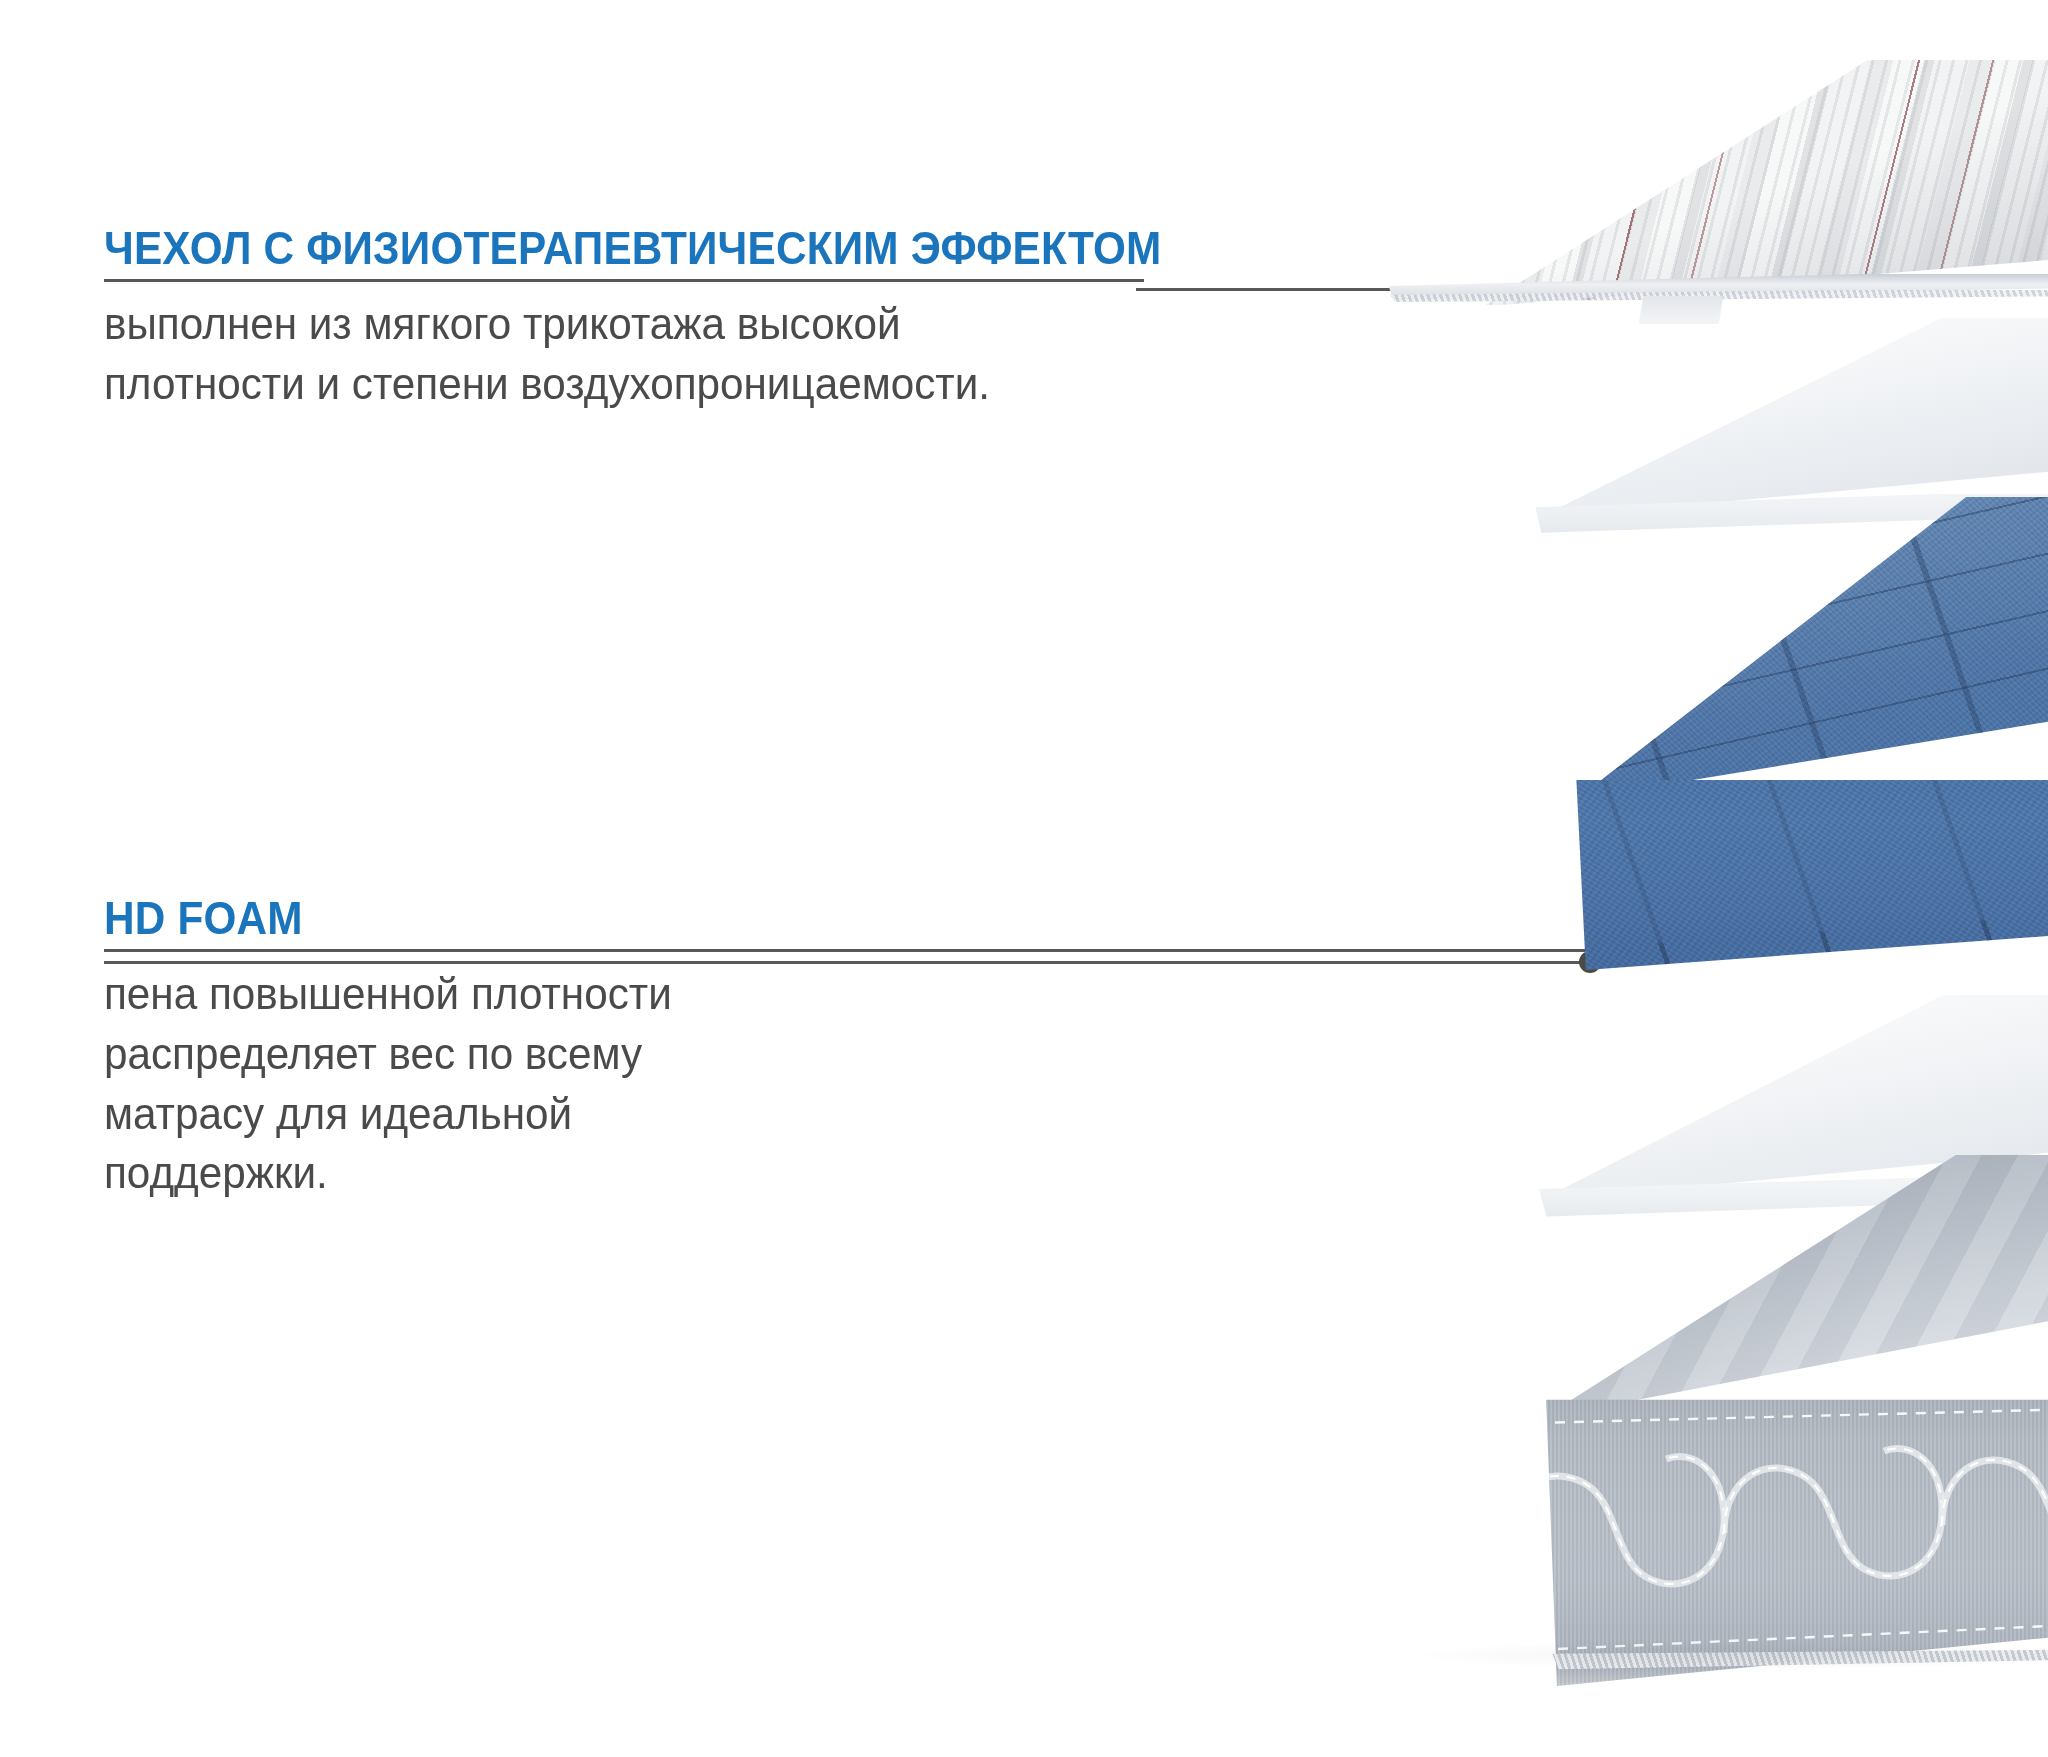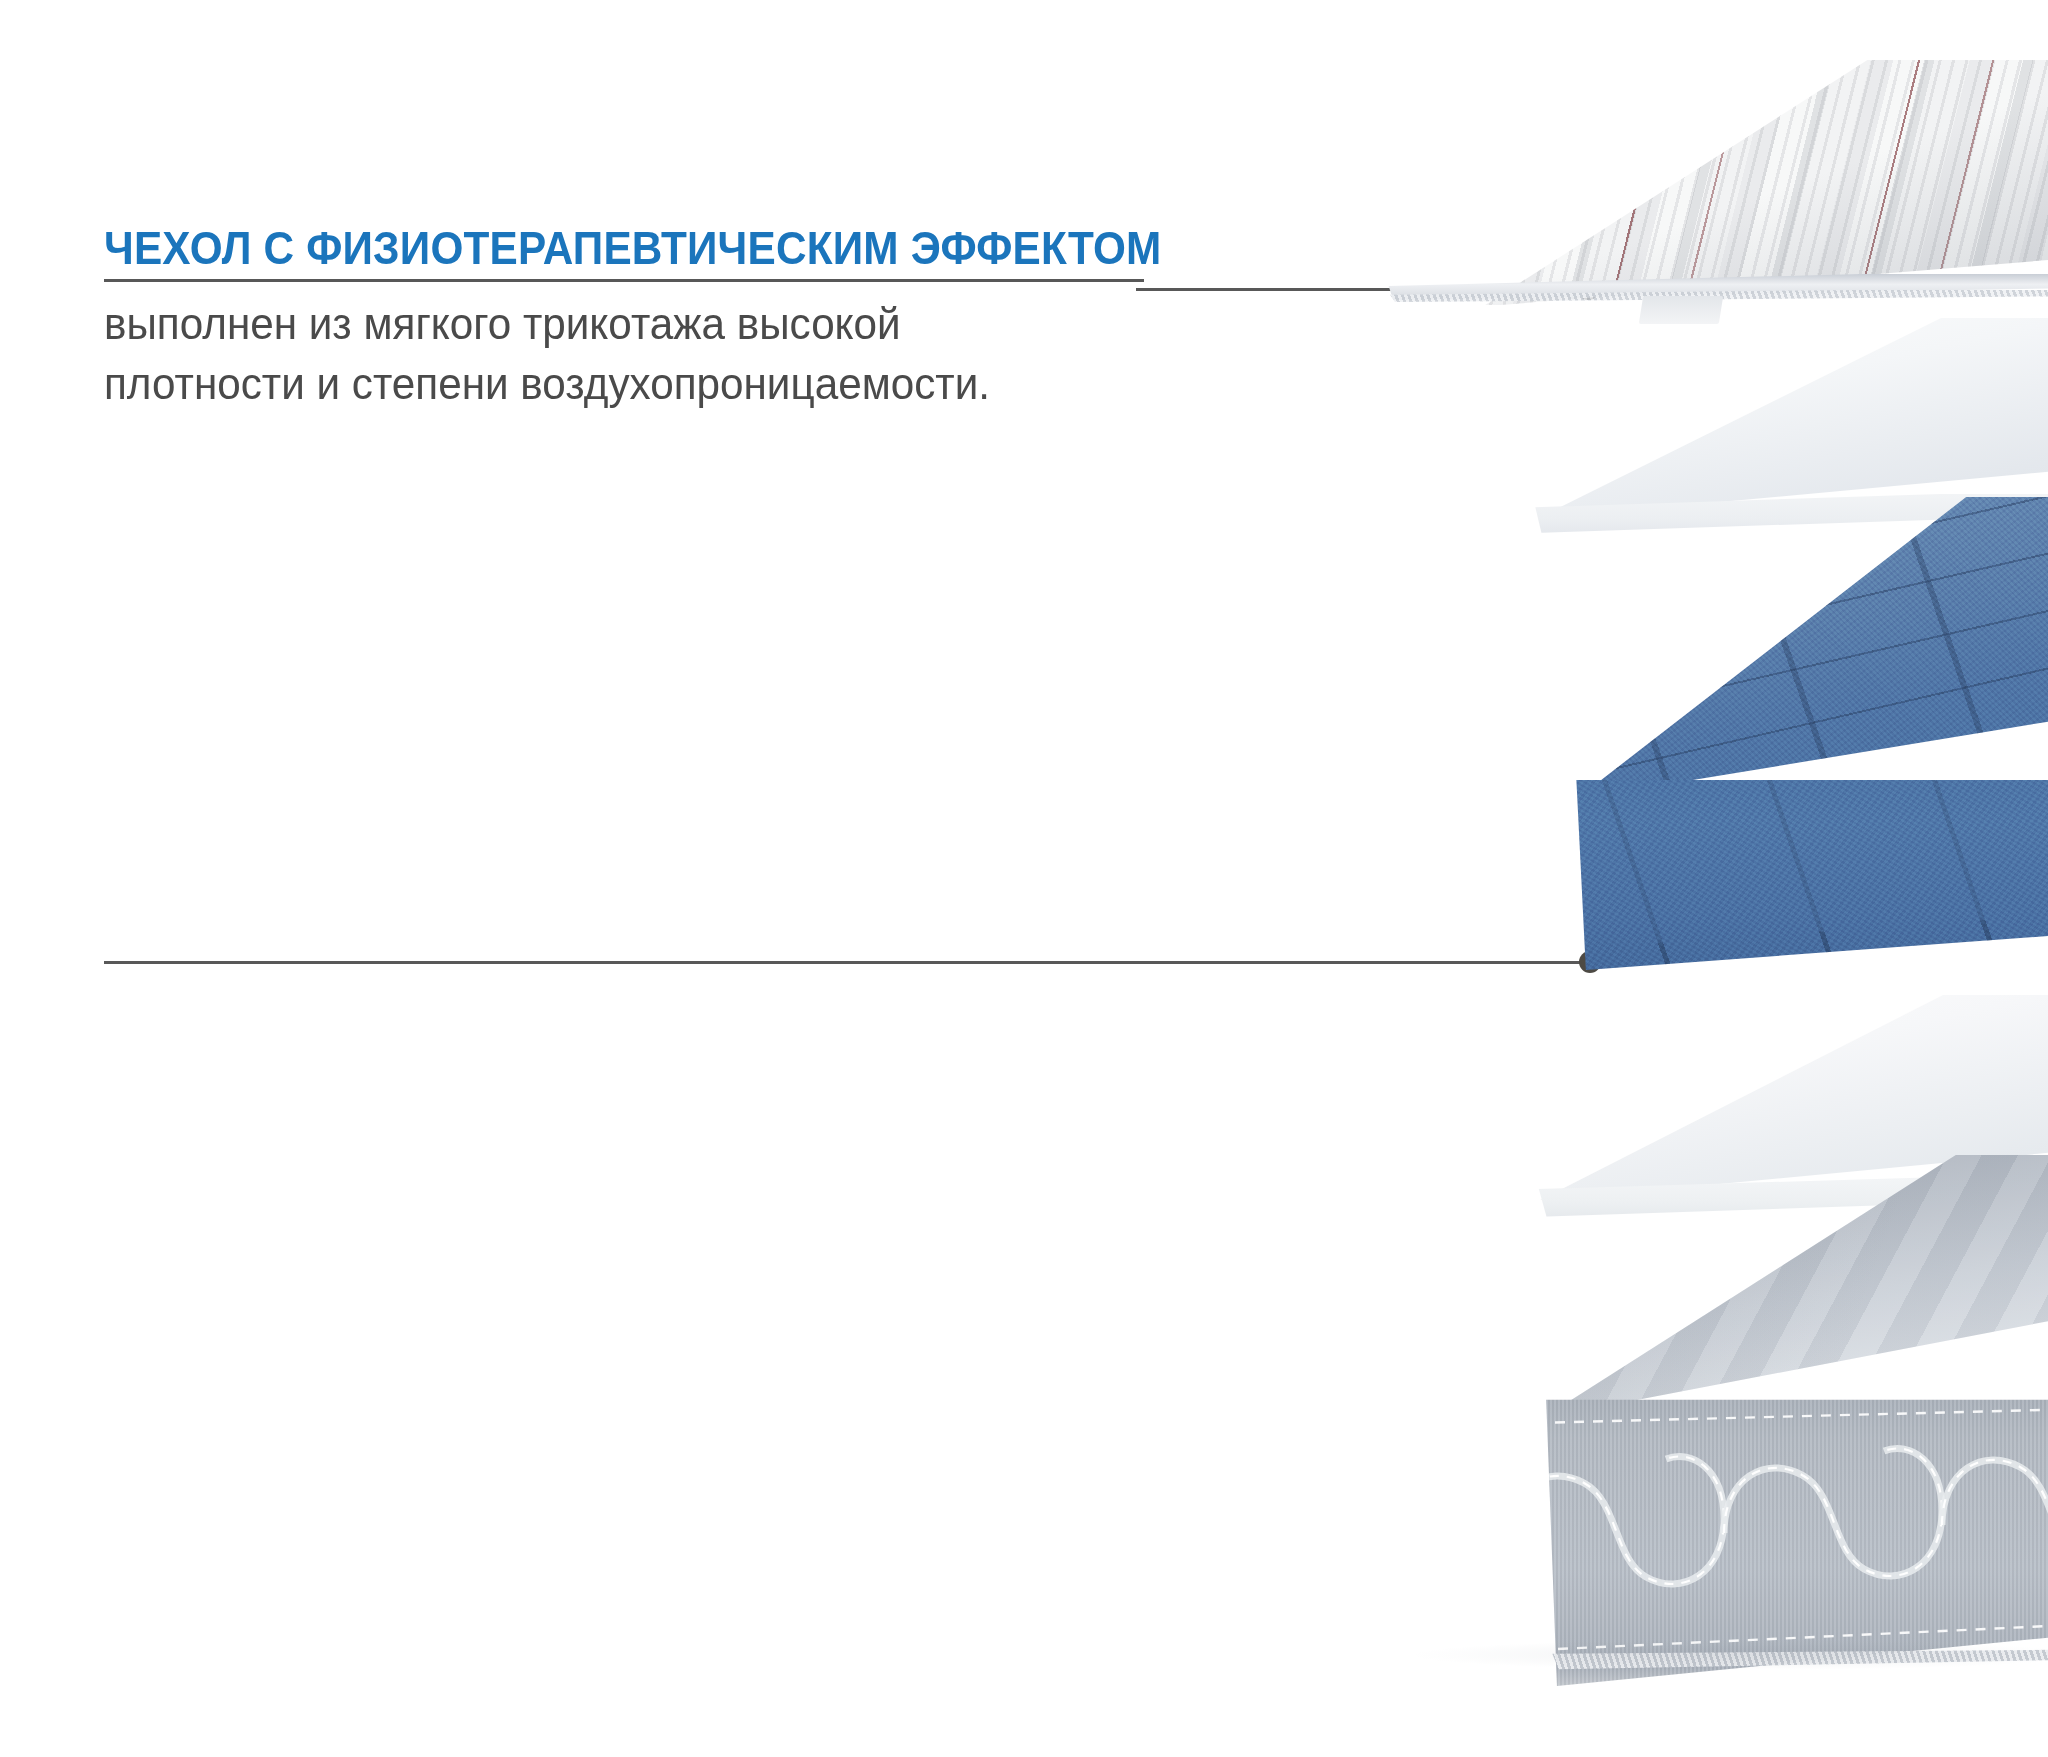--- a/index.html
+++ b/index.html
@@ -314,20 +314,28 @@
 
 <div id="stage">
 
   <div class="callout" id="callout-cover">
     <div class="callout-title">ЧЕХОЛ С ФИЗИОТЕРАПЕВТИЧЕСКИМ ЭФФЕКТОМ</div>
     <div class="rule"></div>
     <div class="callout-body">выполнен из мягкого трикотажа высокой
 плотности и степени воздухопроницаемости.</div>
   </div>
 
+  <div class="callout" id="callout-foam">
+    <div class="callout-title">HD FOAM</div>
+    <div class="rule"></div>
+    <div class="callout-body">пена повышенной плотности
+распределяет вес по всему
+матрасу для идеальной
+поддержки.</div>
+  </div>
 
   <div class="leader" id="leader-cover"></div>
   <div class="leader-dot" id="leader-cover-dot"></div>
 
   <div class="leader" id="leader-foam"></div>
   <div class="leader-dot" id="leader-foam-dot"></div>
 
   <div id="stack">
 
     <div class="layer" id="layer-cover">

